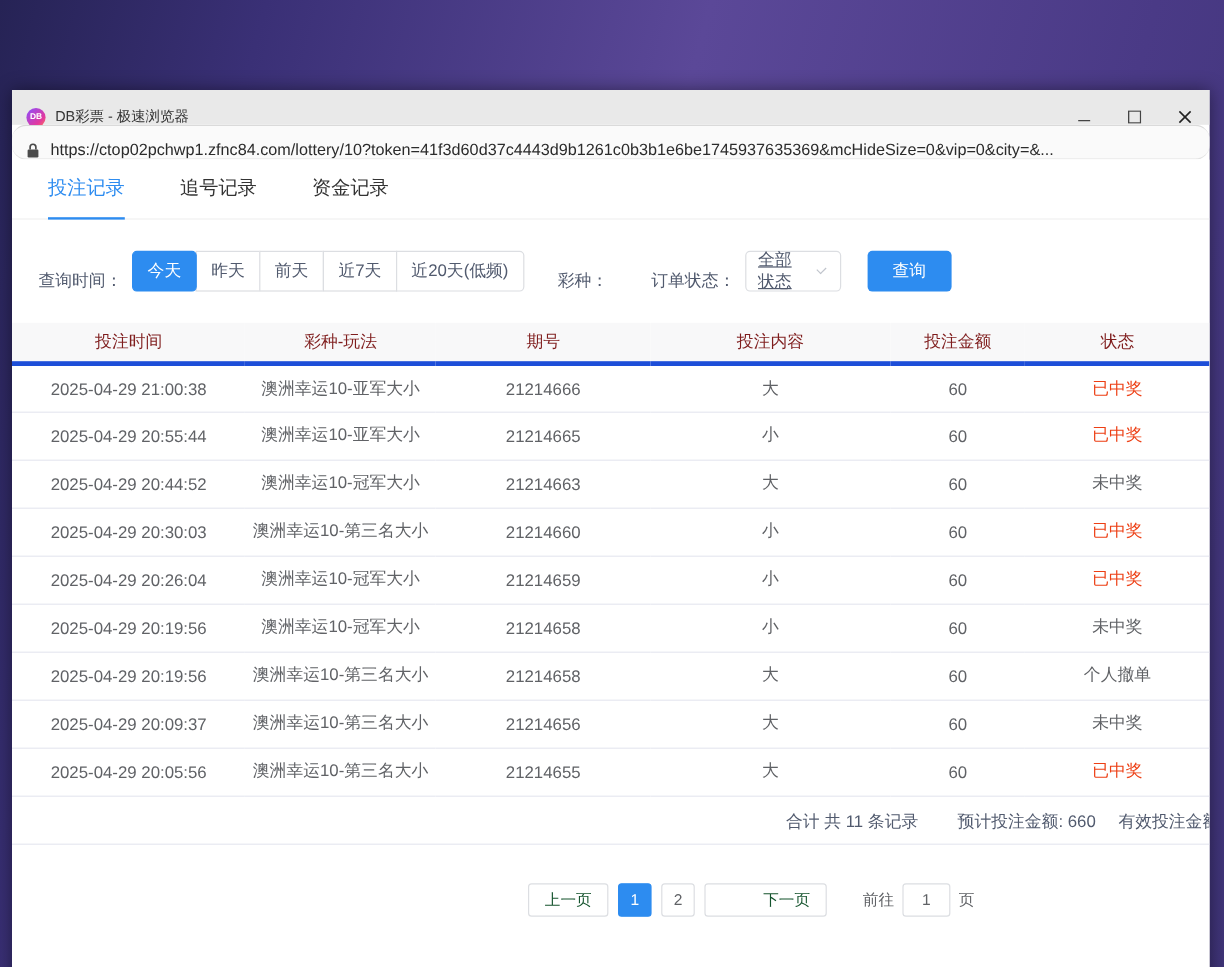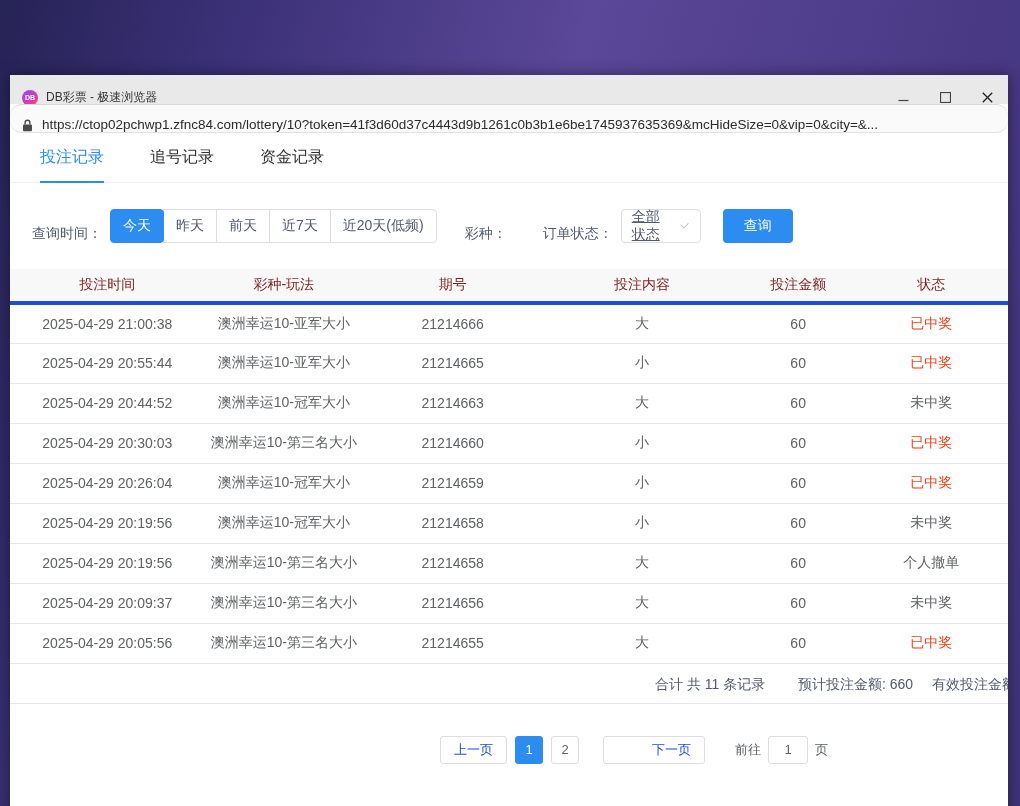--- a/index.html
+++ b/index.html
@@ -89,28 +89,28 @@
 
   .summary { position:relative; height:40px; border-bottom:1px solid #e6e8f0; font-size:14px; color:#515a6e; }
   .summary span { position:absolute; top:12px; white-space:nowrap; }
   .sum-total { left:645px; }
   .sum-expected { left:788px; }
   .sum-valid { left:922px; }
 
   .pagination { display:flex; align-items:center; margin:32px 0 0 430px; font-size:13px; color:#606266; }
   .pg-btn {
     height:28px; padding:0 13px; border:1px solid #dcdee2; border-radius:3px; background:#fff;
-    display:flex; align-items:center; color:#1d4ed8; cursor:pointer; font-size:13px; font-family:inherit; white-space:nowrap;
+    display:flex; align-items:center; color:#14532d; cursor:pointer; font-size:13px; font-family:inherit; white-space:nowrap;
   }
   .pg-num {
     min-width:28px; height:28px; margin-left:8px; border:1px solid #dcdee2; border-radius:3px; background:#fff;
     display:flex; align-items:center; justify-content:center; color:#606266; cursor:pointer; font-size:13px; font-family:inherit;
   }
   .pg-num.active { background:#2d8cf0; border-color:#2d8cf0; color:#fff; }
-  .pg-next { margin-left:24px;padding-left:48px; }
+  .pg-next { margin-left:8px;padding-left:48px; }
   .goto { display:flex; align-items:center; margin-left:30px; gap:7px; }
   .goto input {
     width:40px; height:28px; border:1px solid #dcdee2; border-radius:3px; text-align:center;
     font-size:13px; color:#606266; font-family:inherit; outline:none;
   }
 </style>
 </head>
 <body>
 
 <div id="stage">

